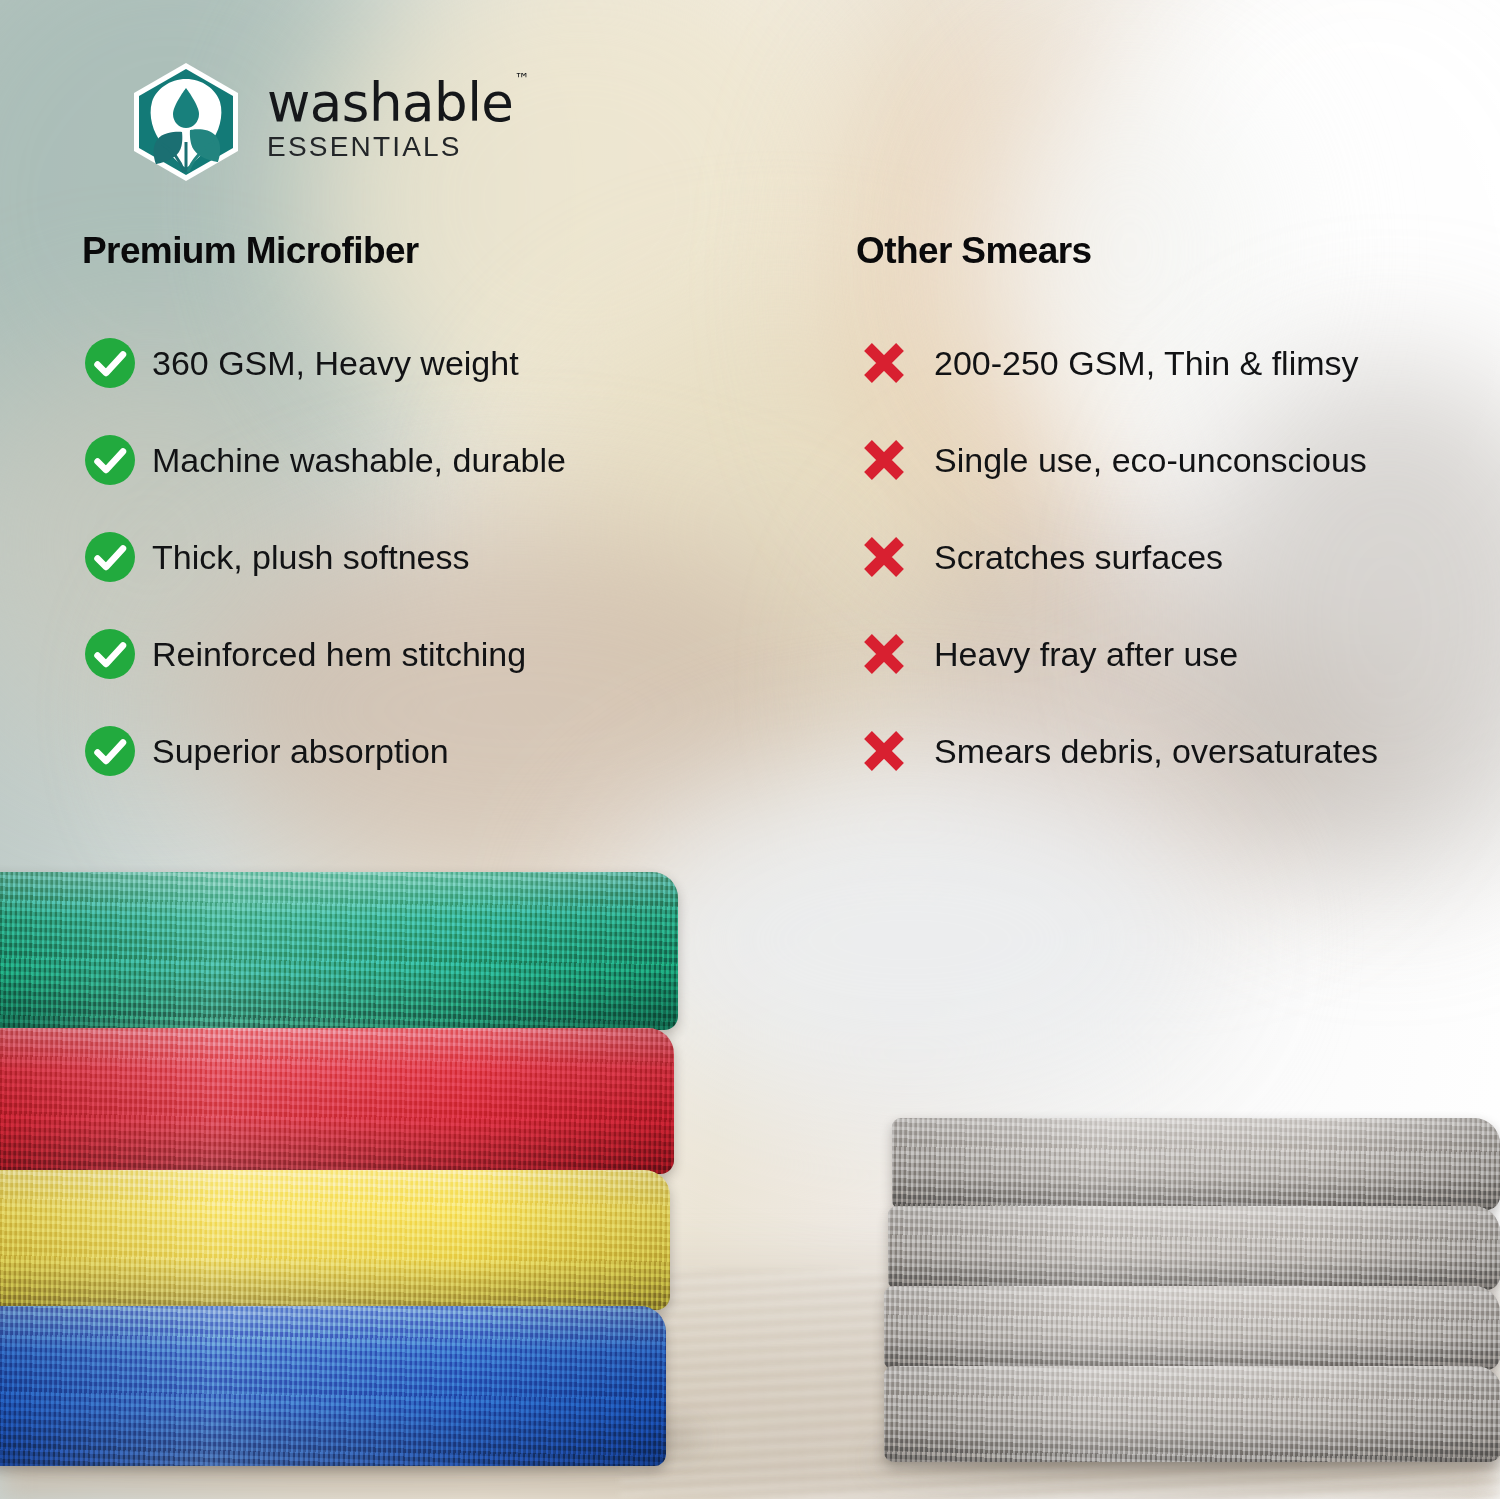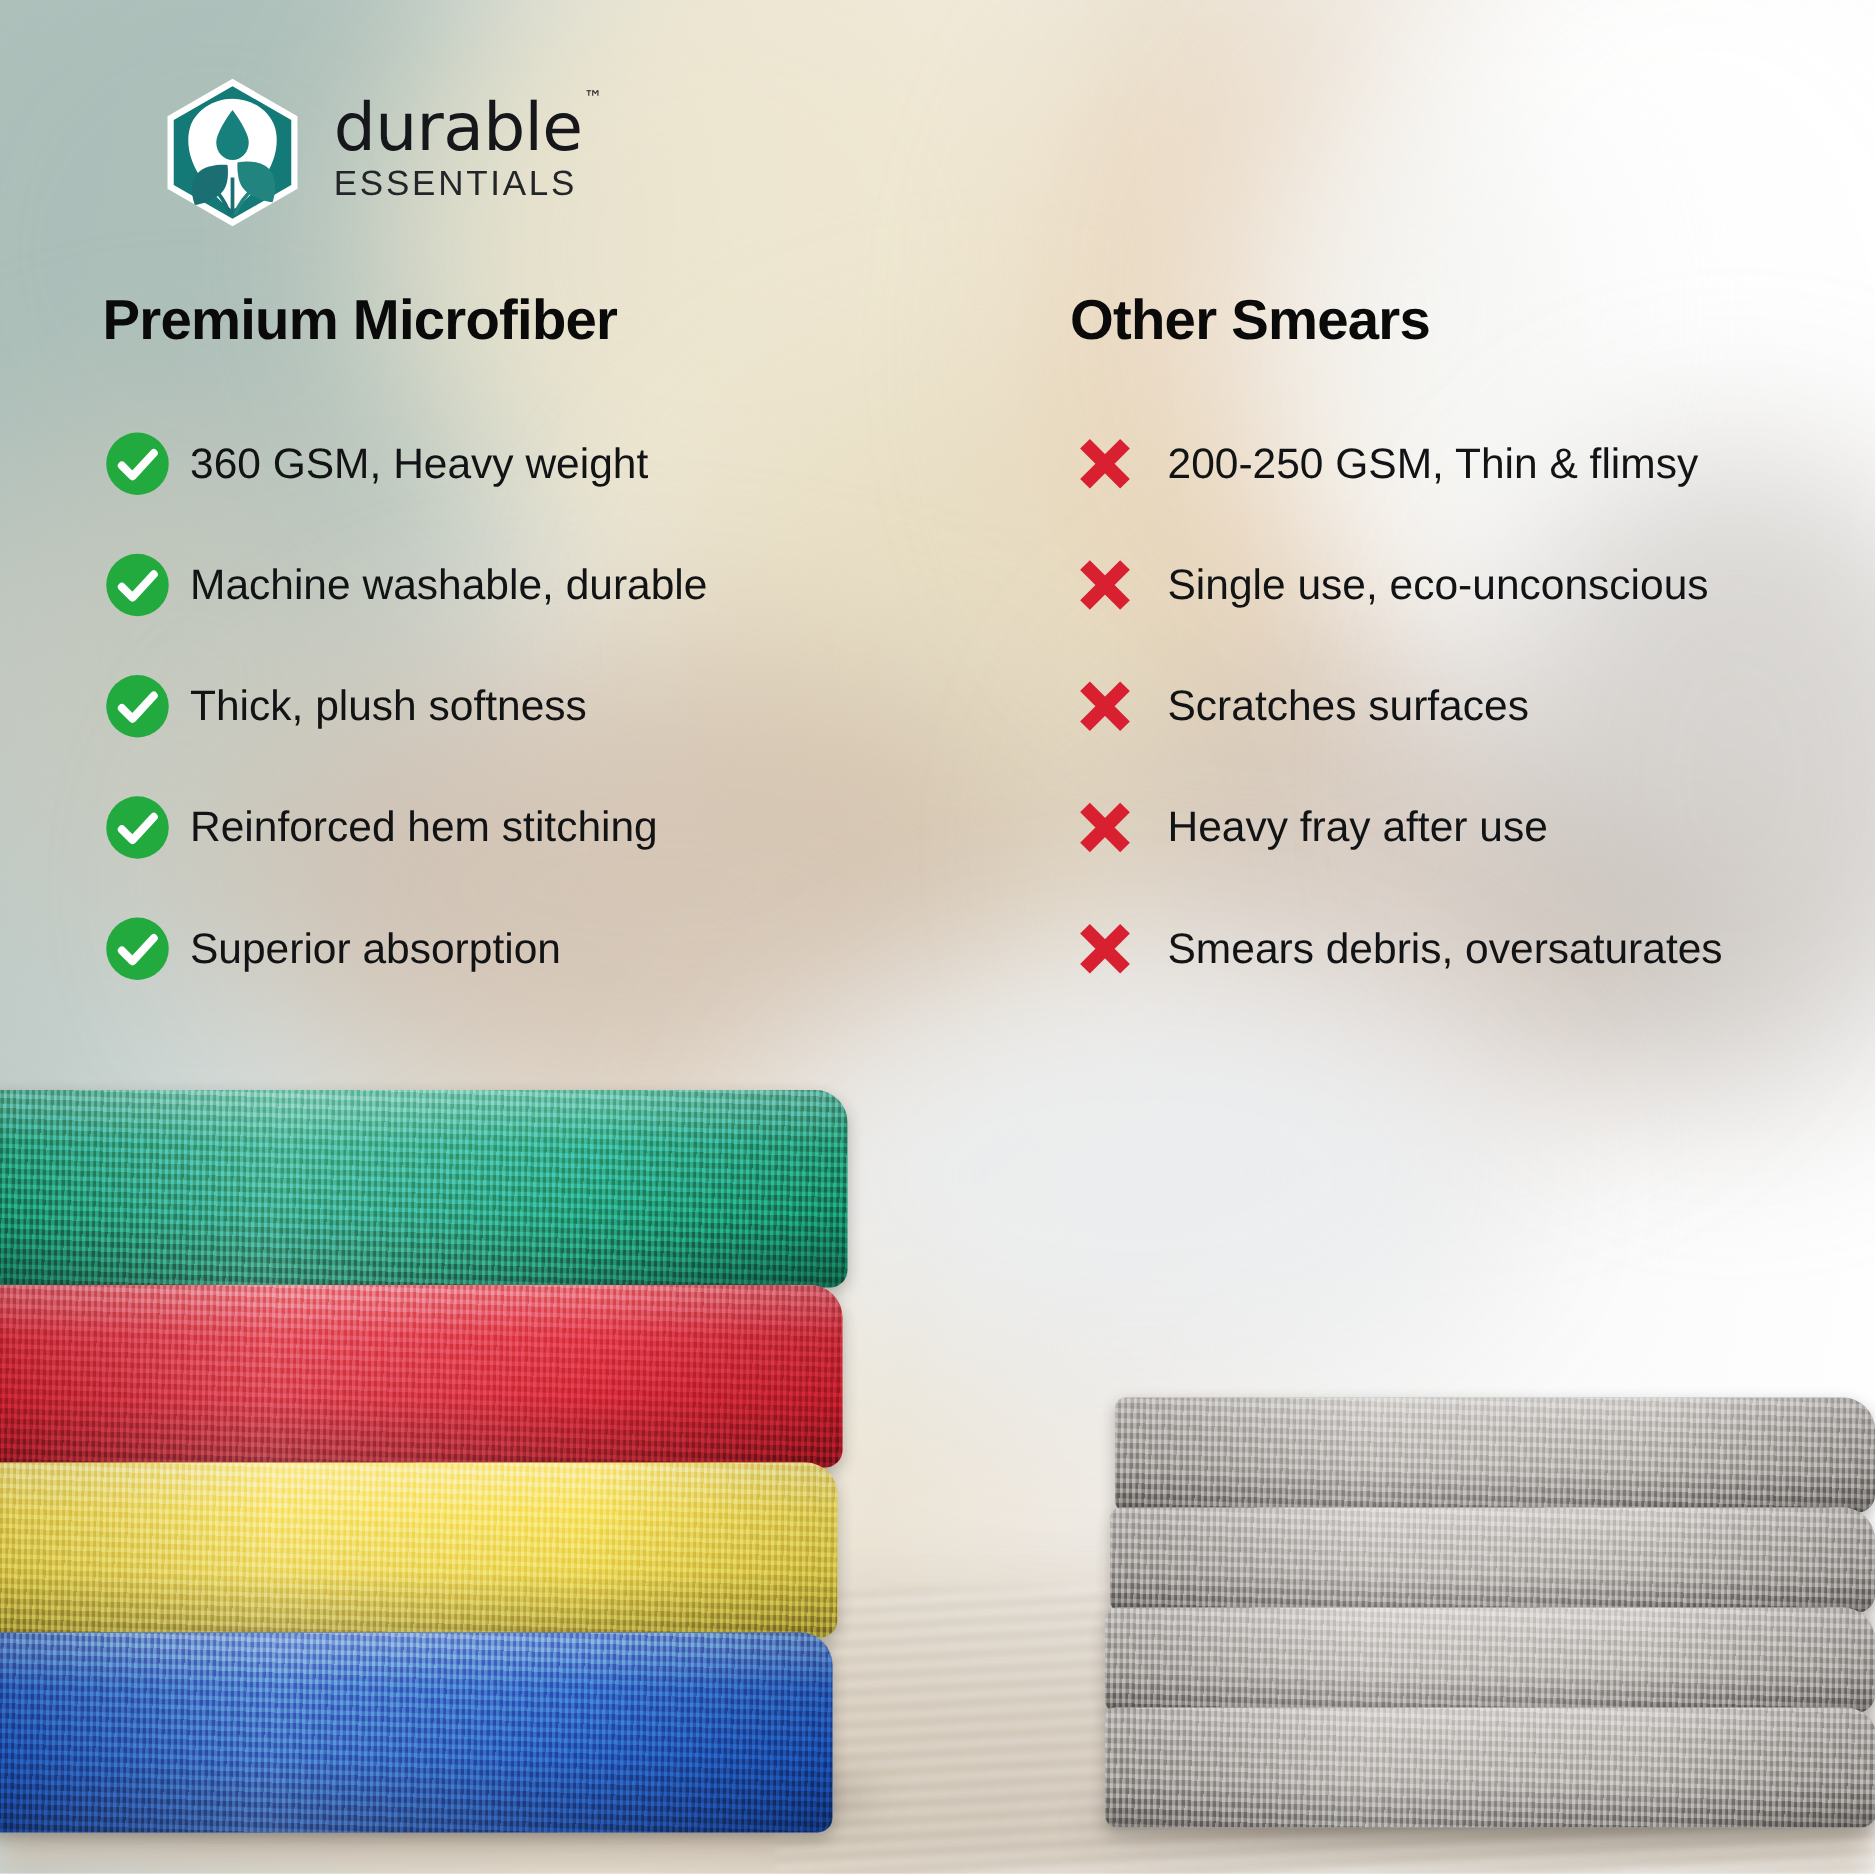--- a/index.html
+++ b/index.html
@@ -109,21 +109,21 @@
     margin-top: 3px;
     font-family: "Liberation Sans", sans-serif;
   }
 
   
   .col { position: absolute; top: 232px; }
   .col-left  { left: 82px;  width: 700px; }
   .col-right { left: 856px; width: 630px; }
 
   .col-title {
-    font-size: 45px;
+    font-size: 37px;
     font-weight: 700;
     color: #0a0a0b;
     letter-spacing: -0.6px;
     line-height: 1.05;
     white-space: nowrap;
     font-family: "Liberation Sans", sans-serif;
   }
 
   .list { margin-top: 64px; }
 
@@ -252,21 +252,21 @@
 
       <path d="M58,72 C58,72 40,70 33,80 C26,90 32,104 32,104 C32,104 48,102 55,92 C60,85 58,72 58,72 Z" fill="#1B6F72"></path>
 
       <path d="M66,70 C66,70 84,66 92,76 C100,86 94,102 94,102 C94,102 77,100 70,90 C65,83 66,70 66,70 Z" fill="#22847F"></path>
 
       <path d="M62,112 L62,82" stroke="#1B6F72" stroke-width="3" fill="none"></path>
       <path d="M60,112 C56,100 48,90 38,84" stroke="#1B6F72" stroke-width="3" fill="none"></path>
       <path d="M64,112 C68,100 78,90 90,82" stroke="#22847F" stroke-width="3" fill="none"></path>
     </svg>
     <div class="logo-text">
-      <div class="logo-word"><span>durable</span><span class="logo-tm">™</span></div>
+      <div class="logo-word"><span>washable</span><span class="logo-tm">™</span></div>
       <div class="logo-sub">ESSENTIALS</div>
     </div>
   </div>
 
   <div class="col col-left">
     <div class="col-title">Premium Microfiber</div>
     <div class="list">
 
       <div class="item">
         <span class="icon-slot">

